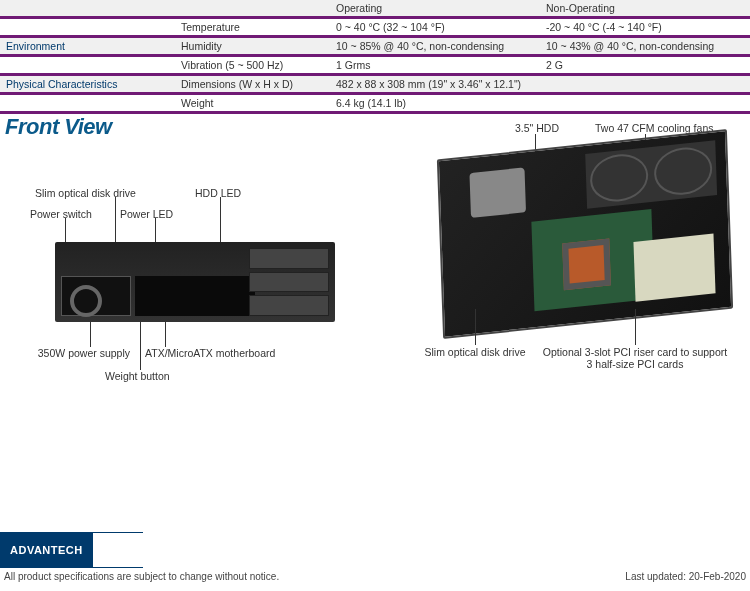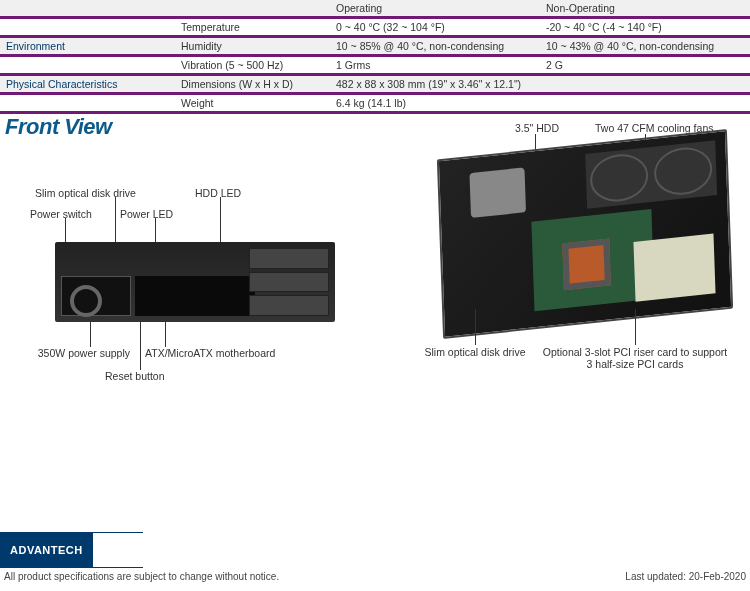--- a/index.html
+++ b/index.html
@@ -111,21 +111,21 @@
         <div class="io"></div>
         <div class="slots">
             <div></div>
             <div></div>
             <div></div>
           </div>
       </div>
 
       <div class="label" style="left:15px; top:195px; text-align:right; width:110px;">350W power supply</div>
       <div class="label" style="left:140px; top:195px;text-align:right;">ATX/MicroATX motherboard</div>
-      <div class="label" style="left:100px; top:218px;">Reset button</div>
+      <div class="label" style="left:100px; top:218px;">Weight button</div>
       <div class="line vline" style="left:85px; top:170px; height:25px;"></div>
       <div class="line vline" style="left:160px; top:170px; height:25px;"></div>
       <div class="line vline" style="left:135px; top:170px; height:48px;"></div>
     </div>
   </div>
 
   <div class="view-col">
     <div class="diagram">
       <div class="label" style="left:130px; top:8px;">3.5" HDD</div>
       <div class="label" style="left:210px; top:8px;text-align:right;">Two 47 CFM cooling fans</div>

